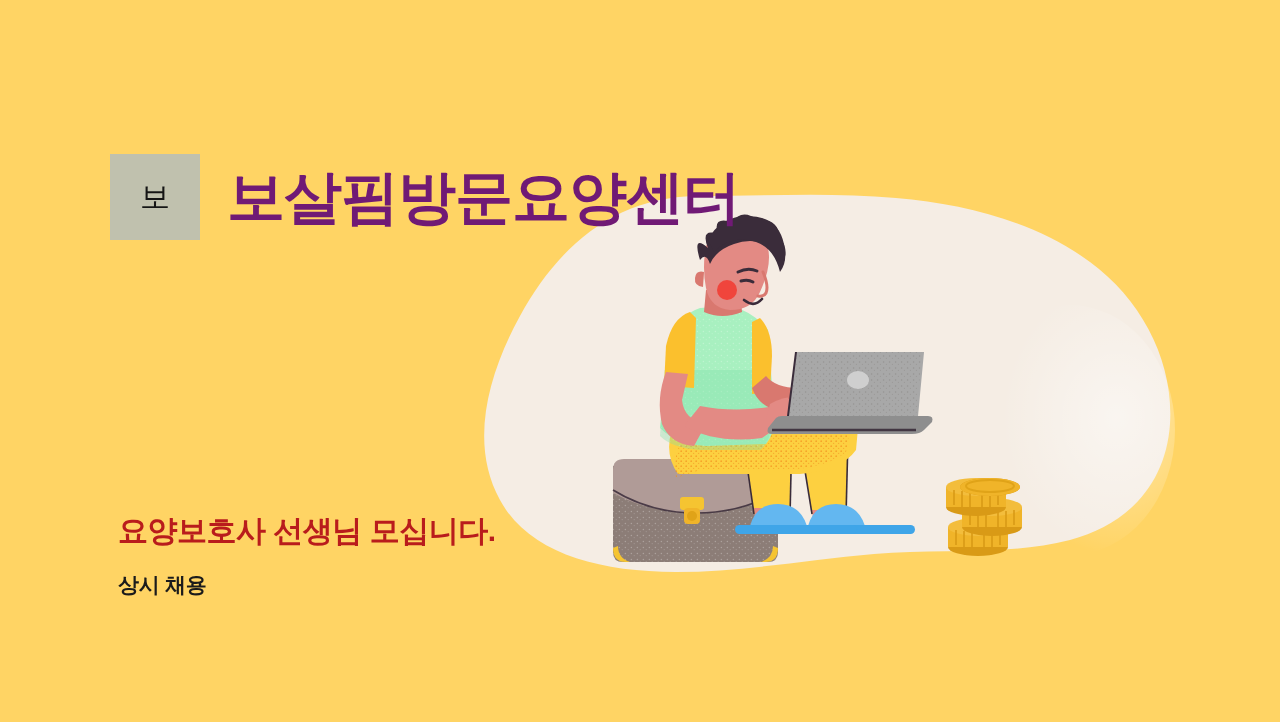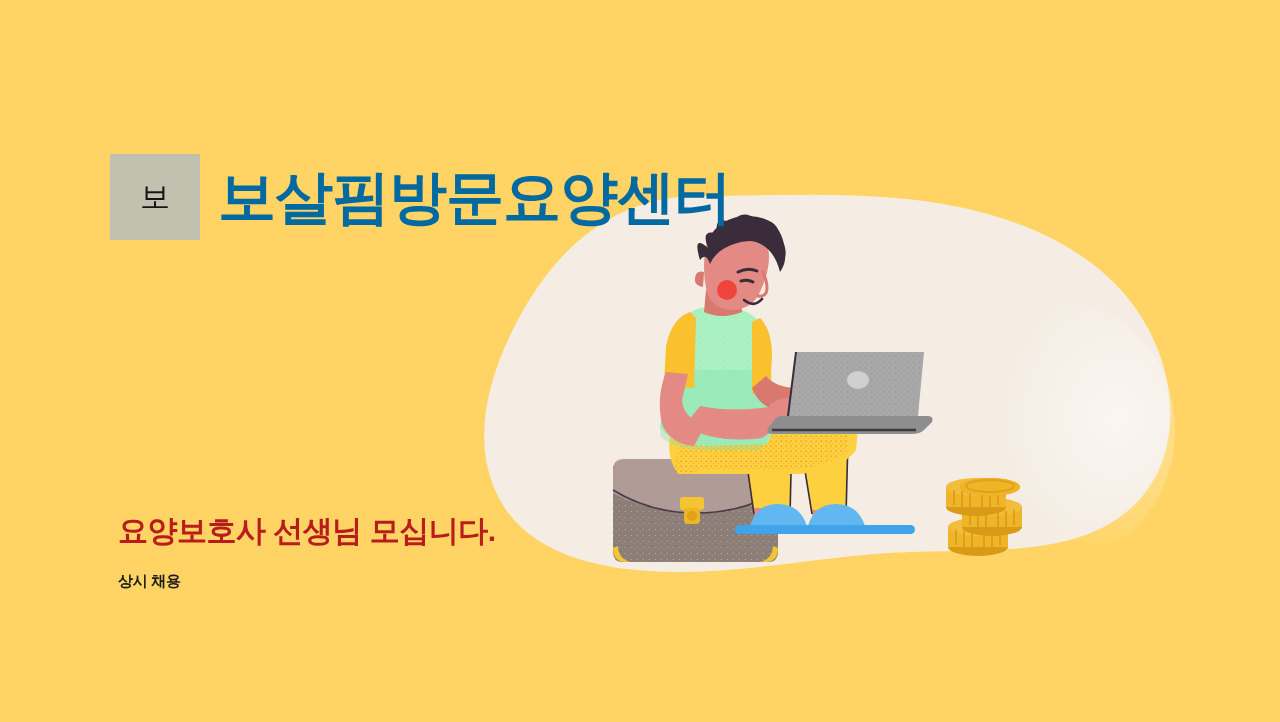--- a/index.html
+++ b/index.html
@@ -48,44 +48,45 @@
   .logo-badge-text {
     font-size: 30px;
     font-weight: 400;
     color: #151515;
     line-height: 1;
     letter-spacing: 0;
   }
   .company-title {
     font-size: 58px;
     font-weight: bold;
-    color: #0369a1;
+    color: #701a75;
     line-height: 1.05;
     letter-spacing: -1px;
     white-space: nowrap;
+    margin-left: 9px;
   }
 
   
   .headline-block {
     position: absolute;
     left: 118px;
     top: 512px;
     z-index: 6;
   }
   .headline {
     font-size: 30px;
     font-weight: bold;
     color: #b91c1c;
     line-height: 1.25;
     letter-spacing: -0.5px;
     white-space: nowrap;
   }
   .subline {
     margin-top: 22px;
-    font-size: 15px;
+    font-size: 21px;
     font-weight: bold;
     color: #1b1b1b;
     line-height: 1.2;
     letter-spacing: -0.3px;
     white-space: nowrap;
   }
 
   
   .illustration {
     position: absolute;

